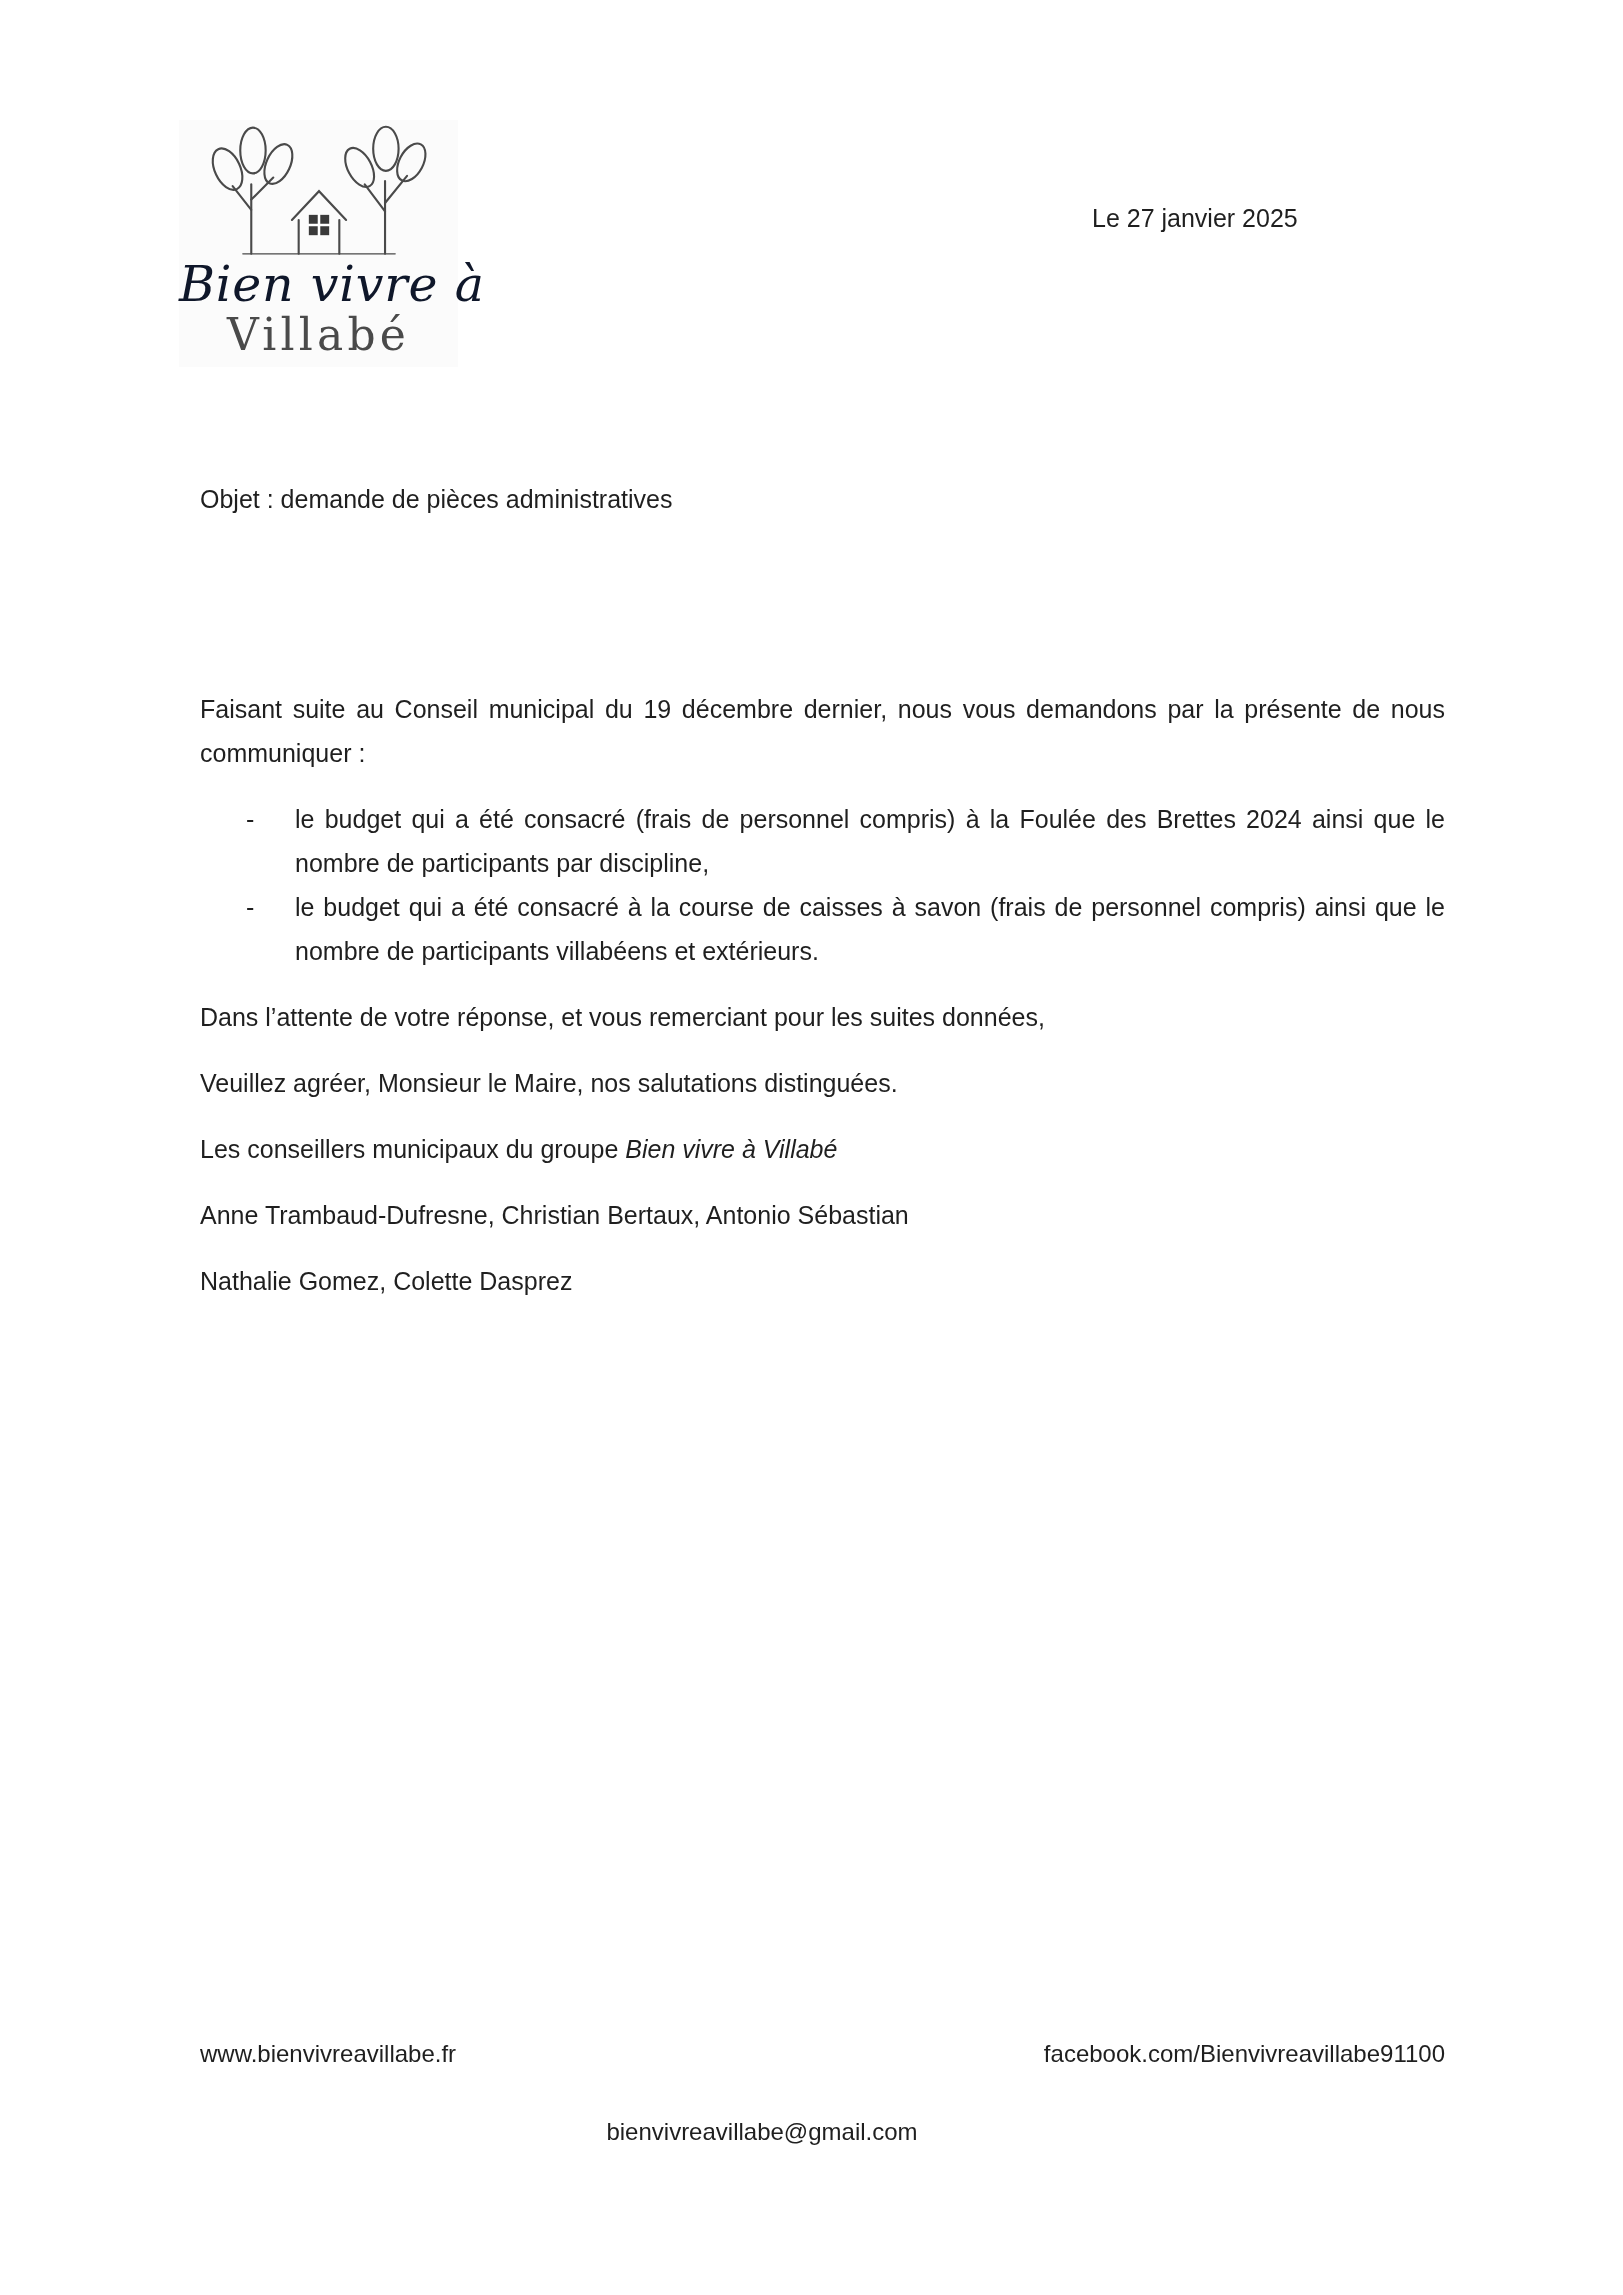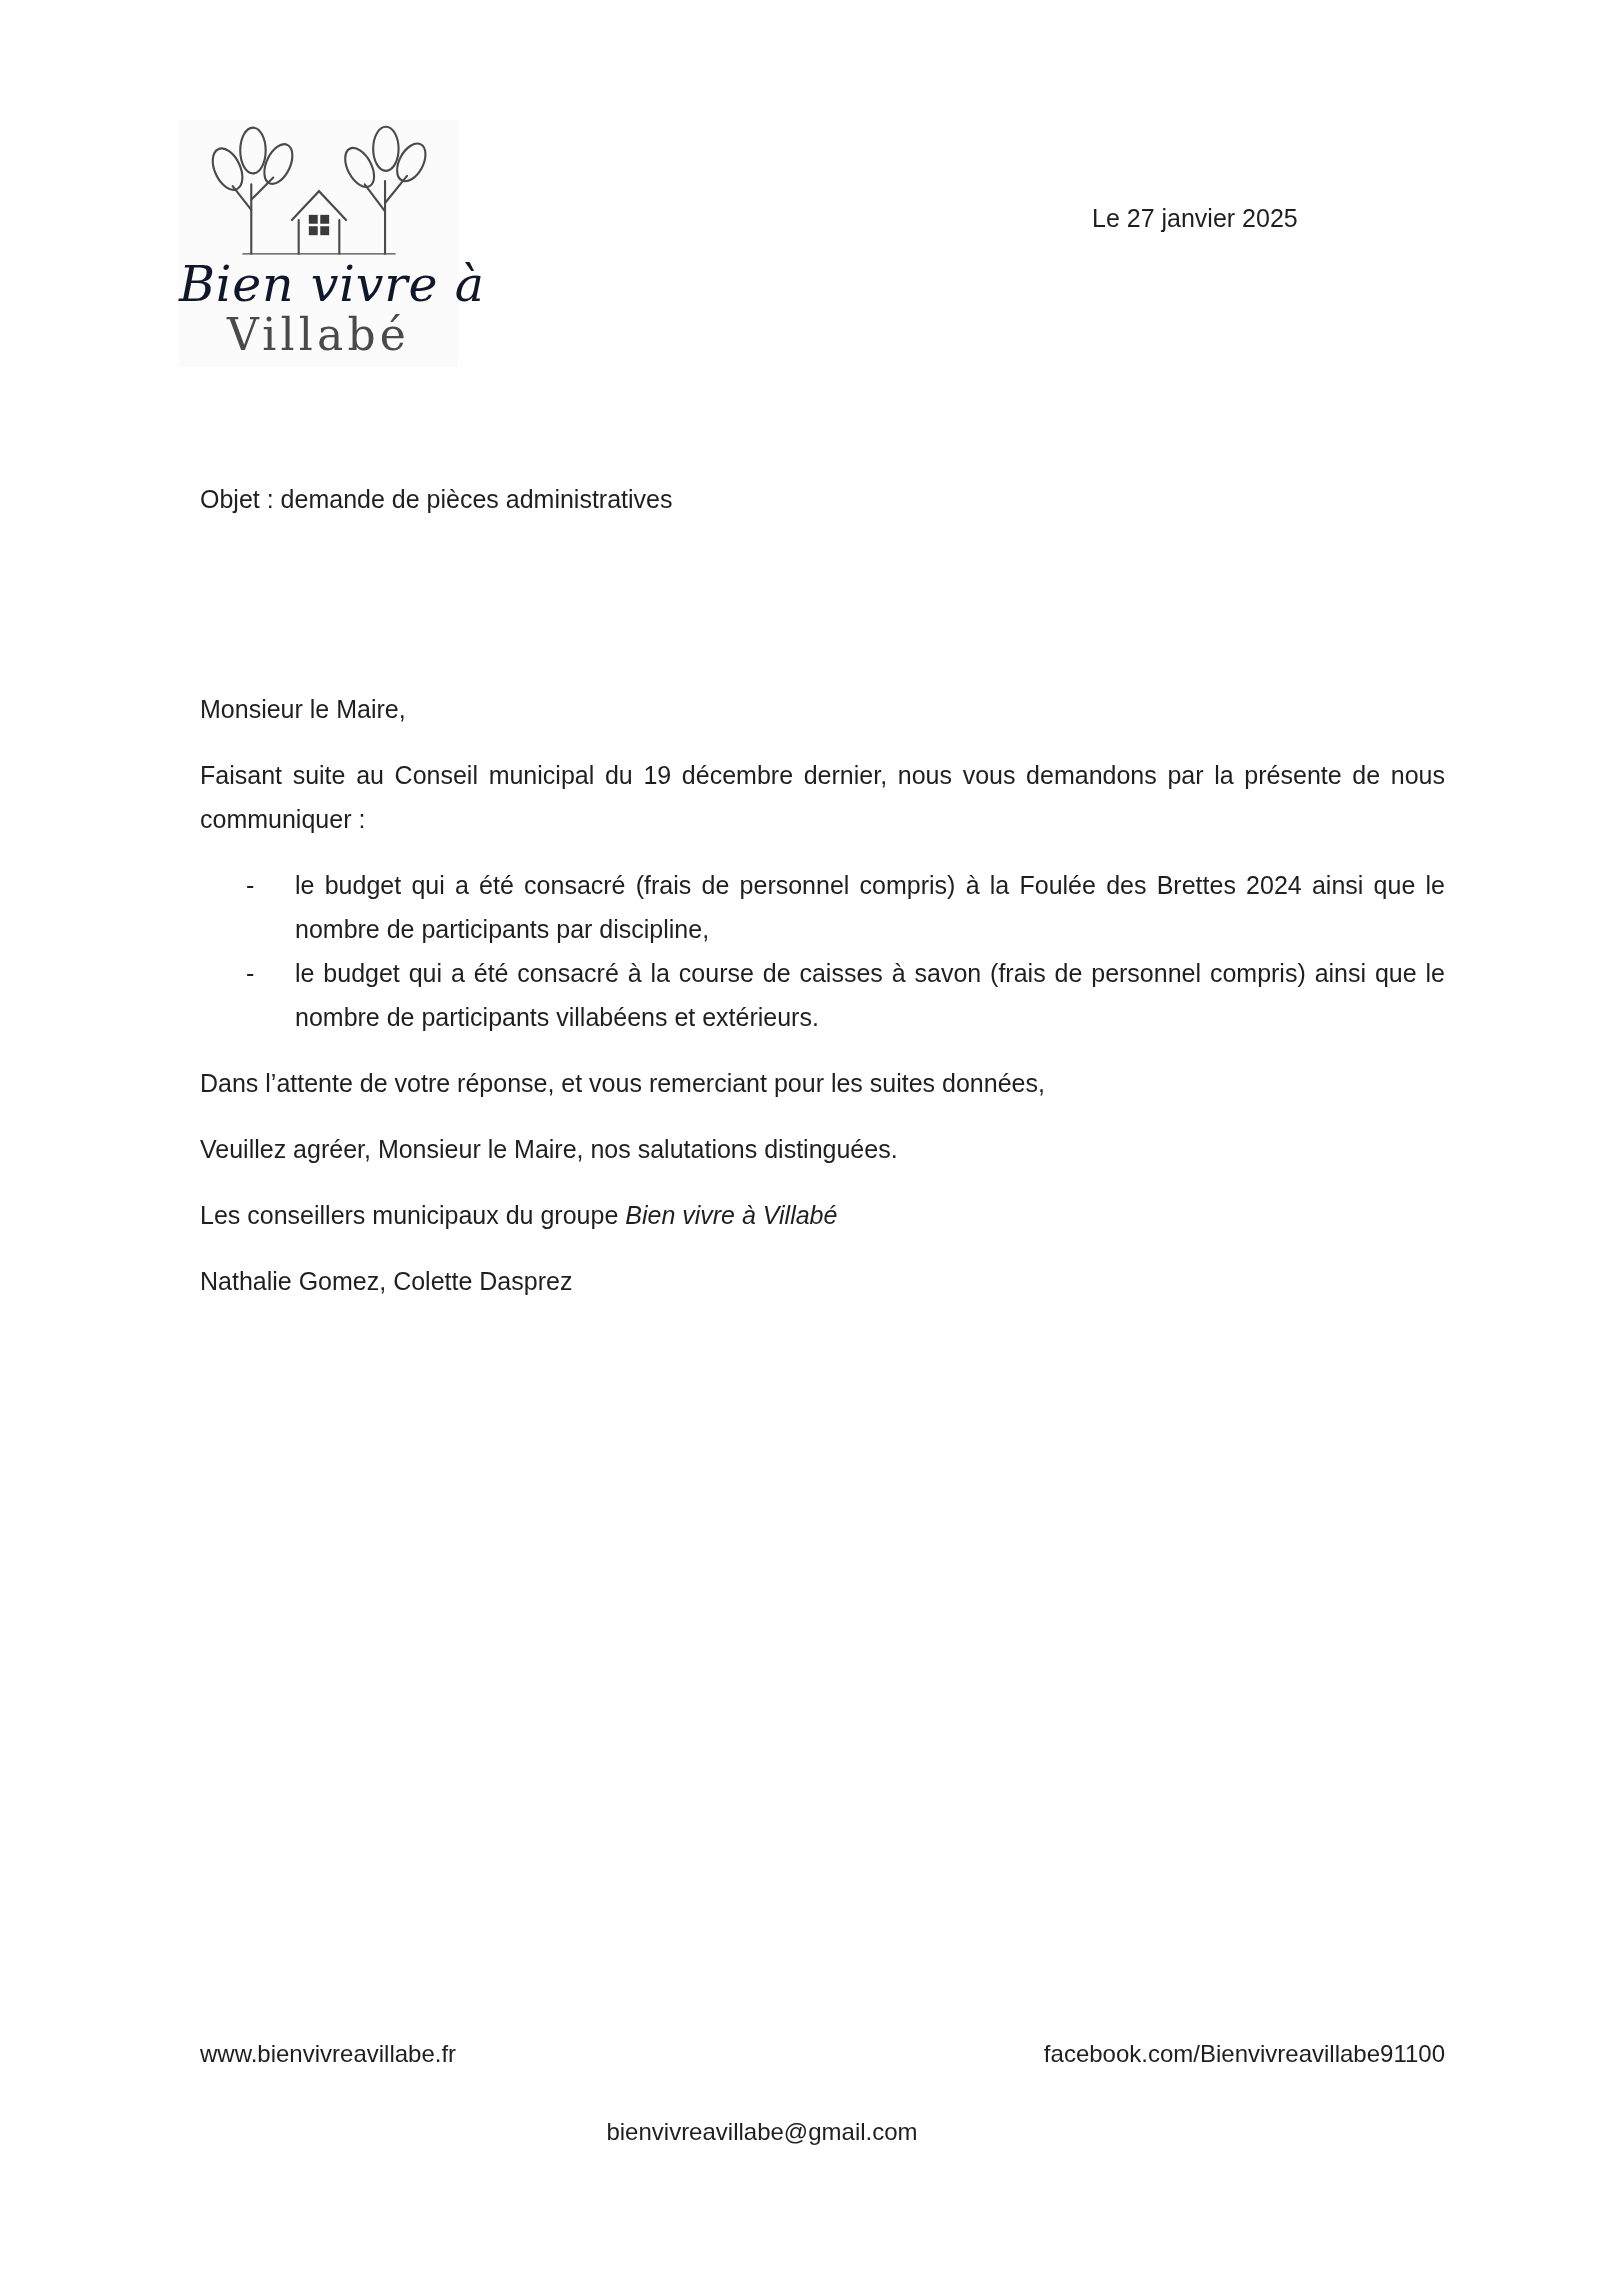--- a/index.html
+++ b/index.html
@@ -131,41 +131,41 @@
     <div class="logo-script">Bien vivre à</div>
     <div class="logo-name">Villabé</div>
   </div>
 
   <div class="date">Le 27 janvier 2025</div>
 
   <div class="subject">Objet : demande de pièces administratives</div>
 
   <div class="body-block">
 
-    <p class="para">Monsieur le Maire,</p>
 
     <p class="para justify">Faisant suite au Conseil municipal du 19 décembre dernier, nous vous demandons par la présente de nous communiquer :</p>
 
     <div class="req-list">
       <div class="li">
         <span class="marker">-</span>
         <span>le budget qui a été consacré (frais de personnel compris) à la Foulée des Brettes 2024 ainsi que le nombre de participants par discipline,</span>
       </div>
       <div class="li">
         <span class="marker">-</span>
         <span>le budget qui a été consacré à la course de caisses à savon (frais de personnel compris) ainsi que le nombre de participants villabéens et extérieurs.</span>
       </div>
     </div>
 
     <p class="para">Dans l’attente de votre réponse, et vous remerciant pour les suites données,</p>
 
     <p class="para">Veuillez agréer, Monsieur le Maire, nos salutations distinguées.</p>
 
     <p class="para sig"><span>Les conseillers municipaux du groupe </span><em>Bien vivre à Villabé</em></p>
 
+    <p class="para">Anne Trambaud-Dufresne, Christian Bertaux, Antonio Sébastian</p>
 
     <p class="para">Nathalie Gomez, Colette Dasprez</p>
 
   </div>
 
   <div class="footer-line">
     <span class="footer-website">www.bienvivreavillabe.fr</span>
     <span class="footer-facebook">facebook.com/Bienvivreavillabe91100</span>
   </div>
   <div class="footer-email">bienvivreavillabe@gmail.com</div>

